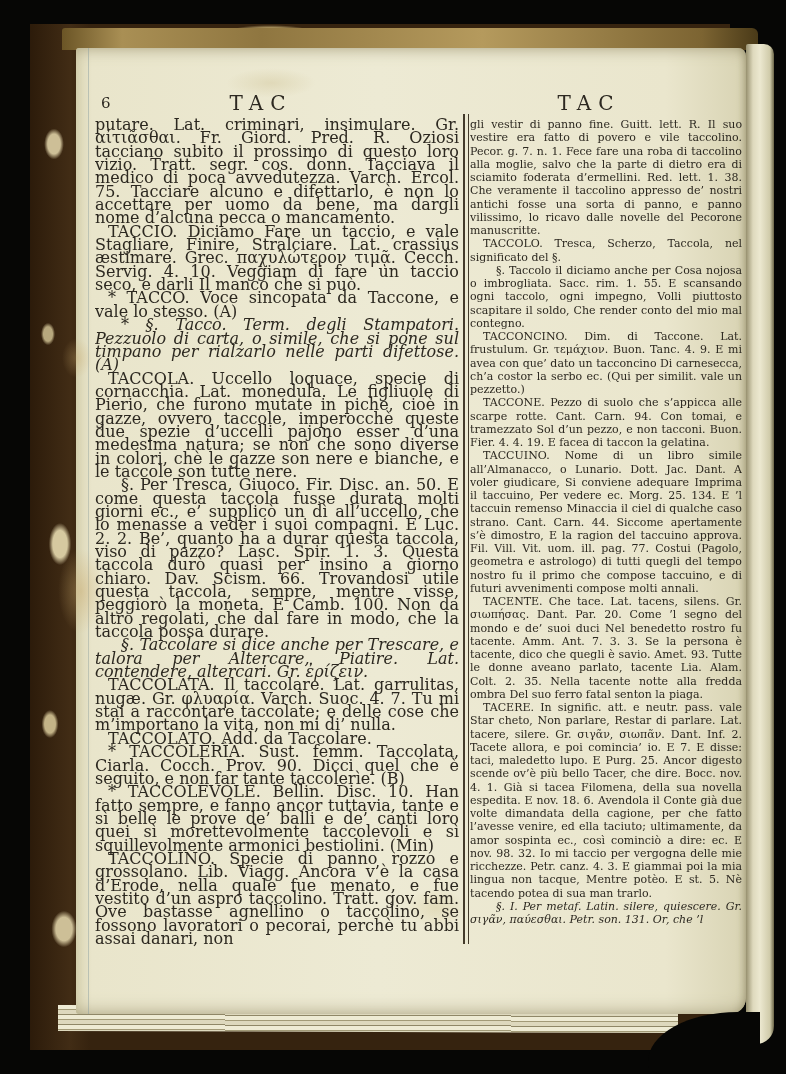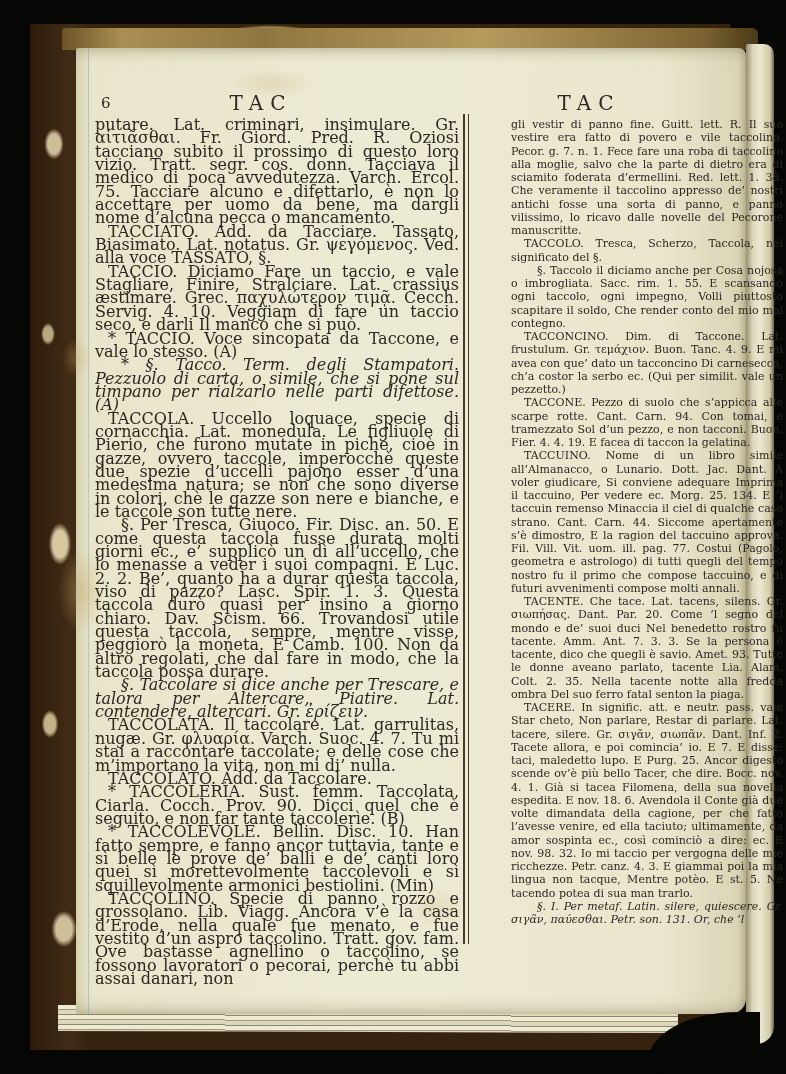--- a/index.html
+++ b/index.html
@@ -63,21 +63,21 @@
   .rh-left{left:120px;width:130px;text-align:center;}
   .rh-right{left:448px;width:130px;text-align:center;}
 
   
   .divider{position:absolute;left:387px;top:66px;width:3px;height:830px;
     border-left:2px solid #433a2a;border-right:1px solid #433a2a;}
 
   
   .col{position:absolute;top:70px;color:#2c2820;text-align:justify;overflow:hidden;}
   .col-left{left:19px;width:364px;height:898px;font-size:16px;line-height:13.35px;}
-  .col-right{left:394px;width:272px;height:826px;font-size:11px;line-height:13.25px;margin-left:41px;}
+  .col-right{left:394px;width:272px;height:826px;font-size:11px;line-height:13.25px;}
   .col p{margin:0;padding:0;}
   p.cont{text-indent:0;}
   p.entry{text-indent:13px;}
   p.sub{text-indent:26px;}
   p.subi{text-indent:26px;font-style:italic;}
 </style>
 </head>
 <body>
 
 <div class="stage">
@@ -95,23 +95,22 @@
     <div class="stain s4"></div>
 
     <div class="page-num">6</div>
     <div class="running-head rh-left">TAC</div>
     <div class="running-head rh-right">TAC</div>
 
     <div class="divider"></div>
 
     <div class="col col-left">
         <p class="cont">putare. Lat. criminari, insimulare. Gr. αἰτιᾶσθαι. Fr. Giord. Pred. R. Oziosi tacciano subito il prossimo di questo loro vizio. Tratt. segr. cos. donn. Tacciava il medico di poca avvedutezza. Varch. Ercol. 75. Tacciare alcuno e difettarlo, è non lo accettare per uomo da bene, ma dargli nome d’alcuna pecca o mancamento.</p>
-        <p class="entry">TACCIATO. Add. da Tacciare. Tassato, Biasimato. Lat. notatus. Gr. ψεγόμενος. Ved. alla voce TASSATO, §.</p>
         <p class="entry">TACCIO. Diciamo Fare un taccio, e vale Stagliare, Finire, Stralciare. Lat. crassius æstimare. Grec. παχυλώτερον τιμᾷ. Cecch. Servig. 4. 10. Veggiam di fare un taccio seco, e darli Il manco che si può.</p>
-        <p class="entry">* TACCIO. Voce sincopata da Taccone, e vale lo stesso. (A)</p>
+        <p class="entry">* TACCO. Voce sincopata da Taccone, e vale lo stesso. (A)</p>
         <p class="subi">* §. Tacco. Term. degli Stampatori. Pezzuolo di carta, o simile, che si pone sul timpano per rialzarlo nelle parti difettose. (A)</p>
         <p class="entry">TACCOLA. Uccello loquace, specie di cornacchia. Lat. monedula. Le figliuole di Pierio, che furono mutate in piche, cioè in gazze, ovvero taccole, imperocchè queste due spezie d’uccelli pajono esser d’una medesima natura; se non che sono diverse in colori, chè le gazze son nere e bianche, e le taccole son tutte nere.</p>
         <p class="sub">§. Per Tresca, Giuoco. Fir. Disc. an. 50. E come questa taccola fusse durata molti giorni ec., e’ supplicò un dì all’uccello, che lo menasse a veder i suoi compagni. E Luc. 2. 2. Be’, quanto ha a durar questa taccola, viso di pazzo? Lasc. Spir. 1. 3. Questa taccola durò quasi per insino a giorno chiaro. Dav. Scism. 66. Trovandosi utile questa taccola, sempre, mentre visse, peggiorò la moneta. E Camb. 100. Non da altro regolati, che dal fare in modo, che la taccola possa durare.</p>
         <p class="subi">§. Taccolare si dice anche per Trescare, e talora per Altercare, Piatire. Lat. contendere, altercari. Gr. ἐρίζειν.</p>
         <p class="entry">TACCOLATA. Il taccolare. Lat. garrulitas, nugæ. Gr. φλυαρία. Varch. Suoc. 4. 7. Tu mi stai a raccontare taccolate; e delle cose che m’importano la vita, non mi di’ nulla.</p>
         <p class="entry">TACCOLATO. Add. da Taccolare.</p>
         <p class="entry">* TACCOLERÌA. Sust. femm. Taccolata, Ciarla. Cocch. Prov. 90. Dicci quel che è seguito, e non far tante taccolerìe. (B)</p>
         <p class="entry">* TACCOLEVOLE. Bellin. Disc. 10. Han fatto sempre, e fanno ancor tuttavia, tante e sì belle le prove de’ balli e de’ canti loro quei sì morettevolmente taccolevoli e sì squillevolmente armonici bestiolini. (Min)</p>
         <p class="entry">TACCOLINO. Specie di panno rozzo e grossolano. Lib. Viagg. Ancora v’è la casa d’Erode, nella quale fue menato, e fue vestito d’un aspro taccolino. Tratt. gov. fam. Ove bastasse agnellino o taccolino, se fossono lavoratori o pecorai, perchè tu abbi assai danari, non</p>
       </div>

